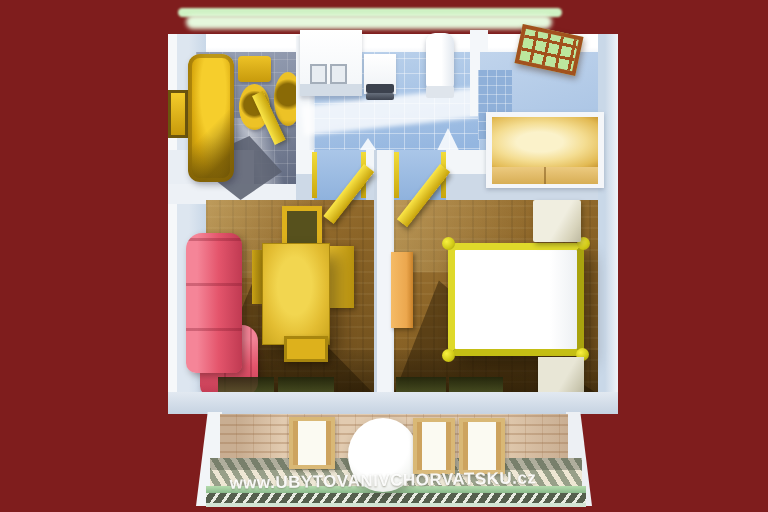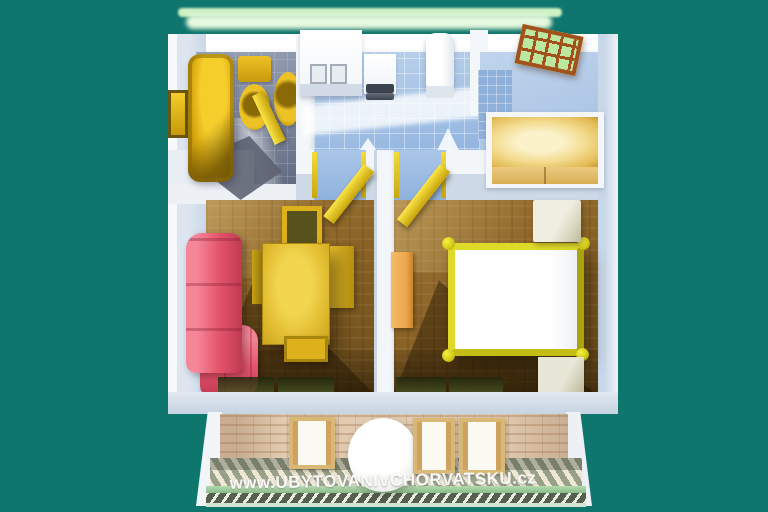--- a/index.html
+++ b/index.html
@@ -1,16 +1,16 @@
 <!DOCTYPE html>
 <html style="--grass-green: #cff2c4; --wall-inner-blue: #c9d8e8; --bath-floor-gray: #7e879c; --kitchen-floor-blue: #94b6e0; --room-floor-brown: #8a6326; --gold-fixture: #e3bd32; --sofa-pink: #e4556c; --bed-frame-yellow: #dfd92a; --wardrobe-tan: #f4dd92; --nightstand-beige: #d8d4bc; --dresser-orange: #eca74e; --door-brown: #a2511d; --door-glass-green: #bce79e; --terrace-brick: #e2cbb0; --railing-green: #84b686;"><head>
 <meta charset="utf-8">
 <style>
   html,body{margin:0;padding:0;background:#fff}
-  #scene{position:relative;width:768px;height:512px;background:#0f766e;overflow:hidden;
+  #scene{position:relative;width:768px;height:512px;background:#7f1d1d;overflow:hidden;
          font-family:"Liberation Sans",sans-serif}
   #scene div{position:absolute}
 
   
   #grass1{left:178px;top:8px;width:384px;height:9px;background:var(--grass-green,#cff2c4);border-radius:6px;filter:blur(1px)}
   #grass2{left:186px;top:15px;width:366px;height:14px;background:#e6f8dd;border-radius:8px;filter:blur(2px)}
 
   
   #top-wall{left:168px;top:34px;width:450px;height:24px;background:linear-gradient(180deg,#ffffff 0 55%,#e7edf4)}
   #left-wall{left:168px;top:34px;width:38px;height:360px;background:linear-gradient(90deg,#f6f8fa 0 9px,#dde6f0 9px 55%,var(--wall-inner-blue,#c9d8e8))}

